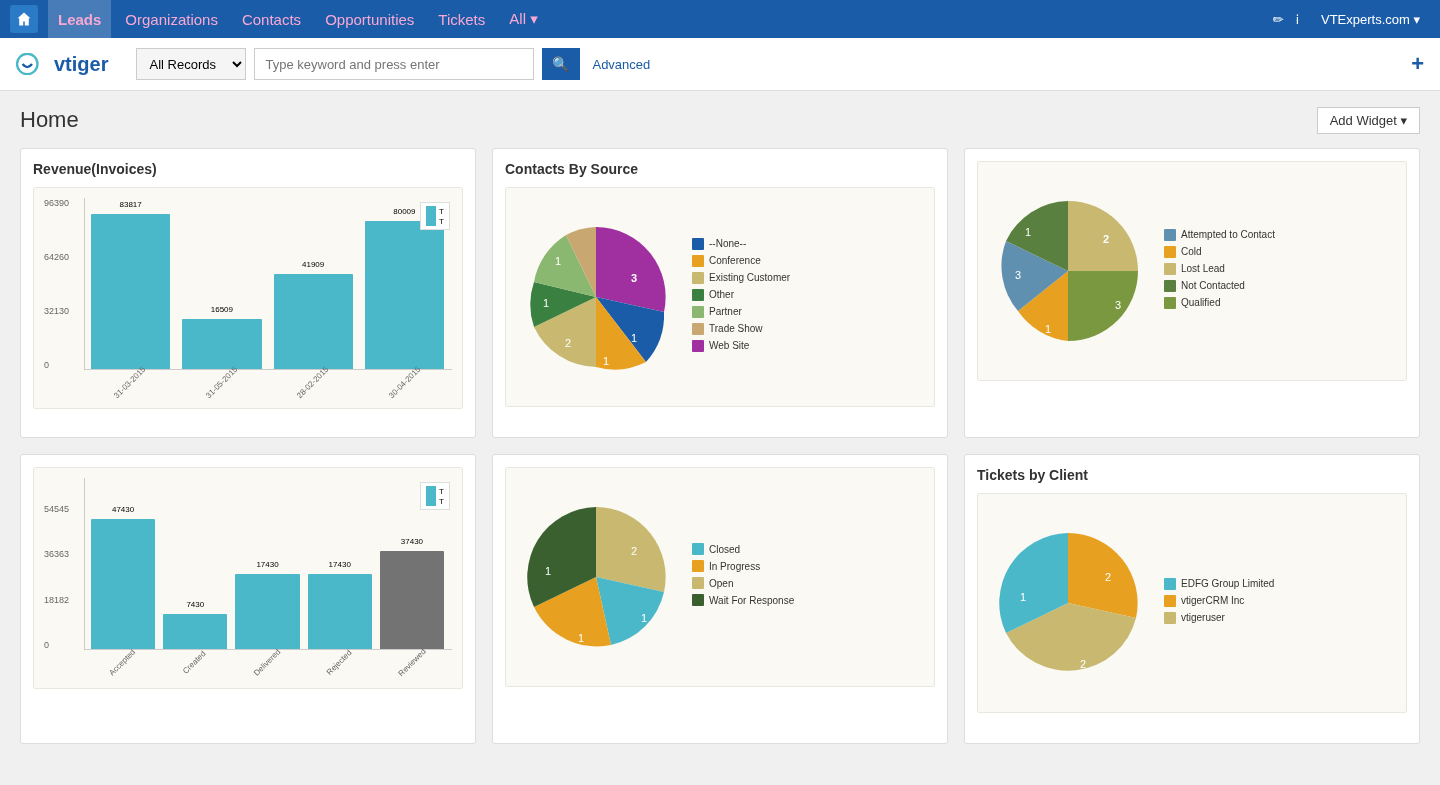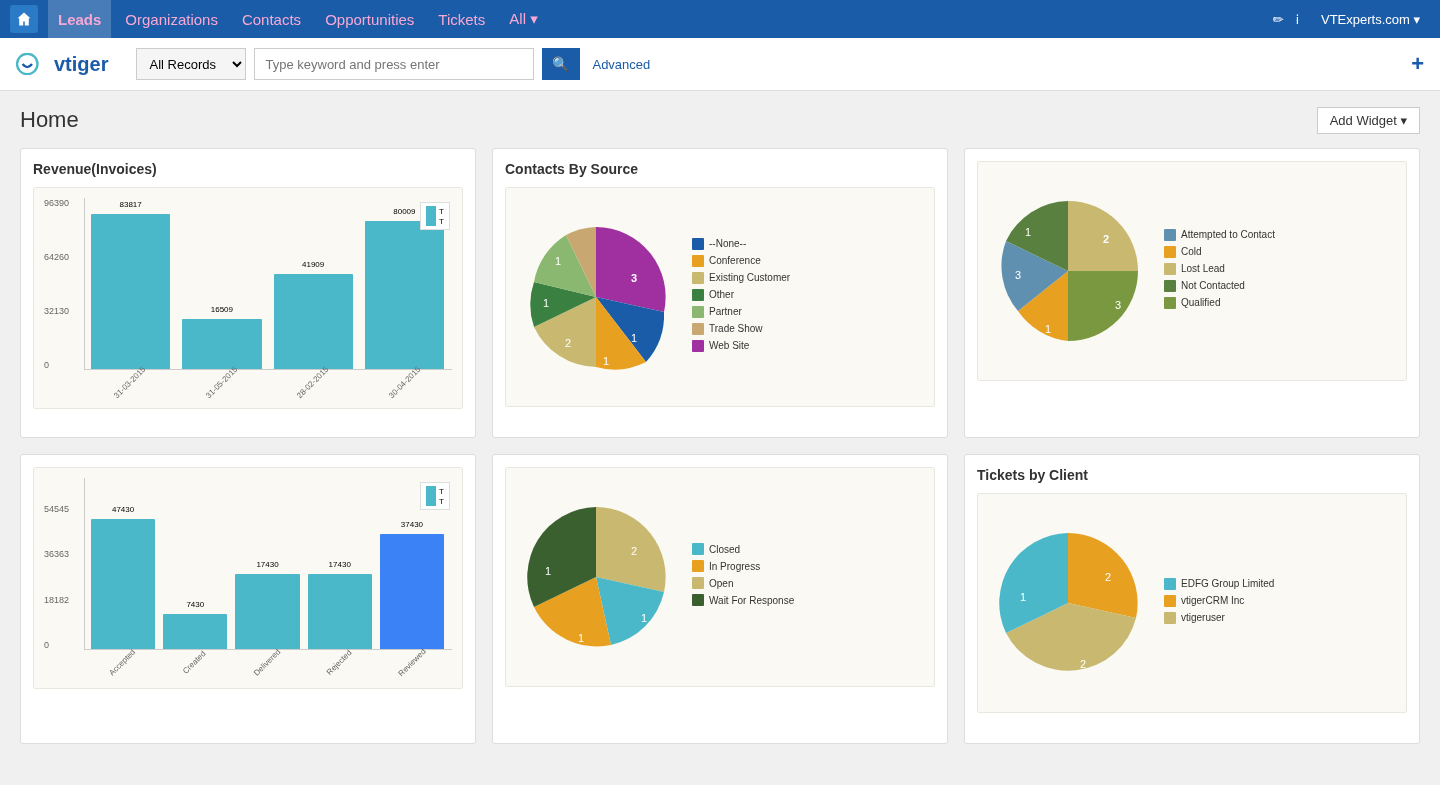--- a/index.html
+++ b/index.html
@@ -435,21 +435,21 @@
             <div style="flex:1; display:flex; flex-direction:column; align-items:center; height:100%;">
               <div style="flex:1; display:flex; align-items:flex-end; width:100%;">
                 <div style="background:#4ab8c8; width:100%; height:75px; border-radius:1px 1px 0 0; position:relative;">
                   <span style="position:absolute;top:-14px;left:50%;transform:translateX(-50%);font-size:8px;white-space:nowrap;">17430</span>
                 </div>
               </div>
             </div>
 
             <div style="flex:1; display:flex; flex-direction:column; align-items:center; height:100%;">
               <div style="flex:1; display:flex; align-items:flex-end; width:100%;">
-                <div style="background:#3b82f6; width:100%; height:115px; border-radius:1px 1px 0 0; position:relative;">
+                <div style="background:#737373; width:100%; height:98px; border-radius:1px 1px 0 0; position:relative;">
                   <span style="position:absolute;top:-14px;left:50%;transform:translateX(-50%);font-size:8px;white-space:nowrap;">37430</span>
                 </div>
               </div>
             </div>
 
             <div style="position:absolute;right:2px;top:4px;background:white;border:1px solid #ddd;padding:3px 5px;font-size:8px;">
               <div style="display:flex;align-items:center;gap:3px;">
                   <div style="width:10px;height:10px;background:#4ab8c8;"></div>
                   <span>T</span>
                 </div>

